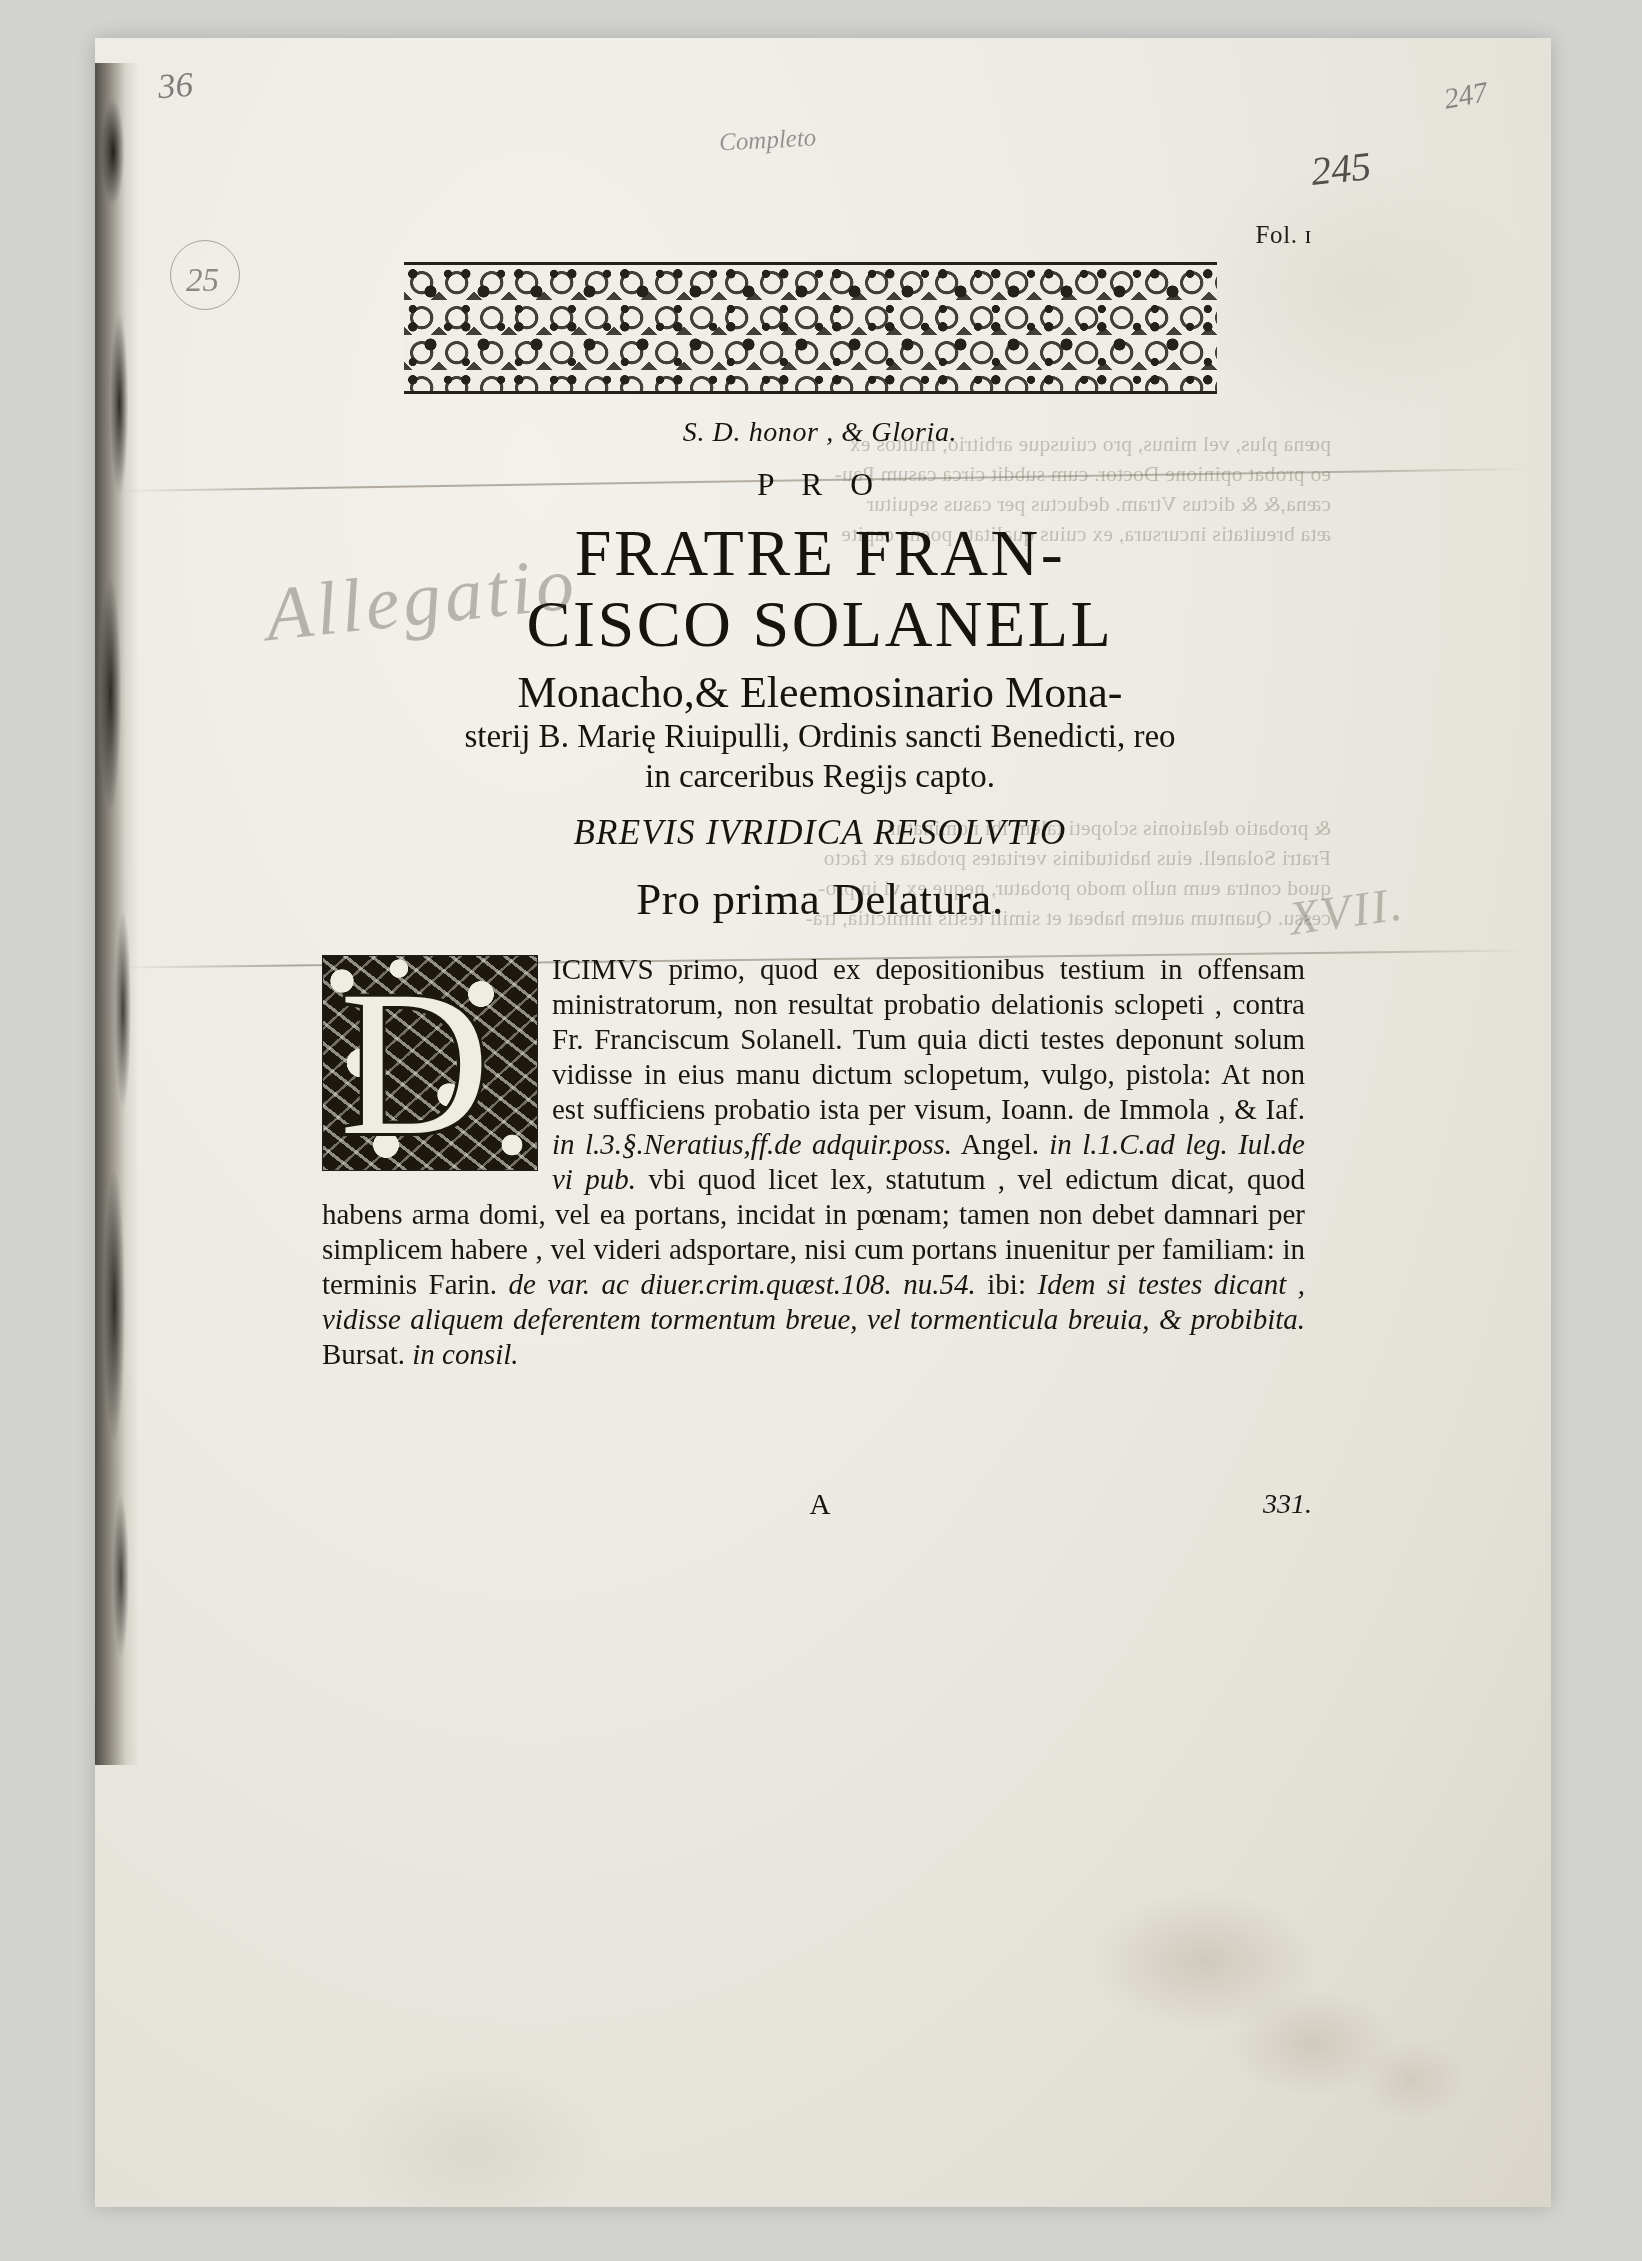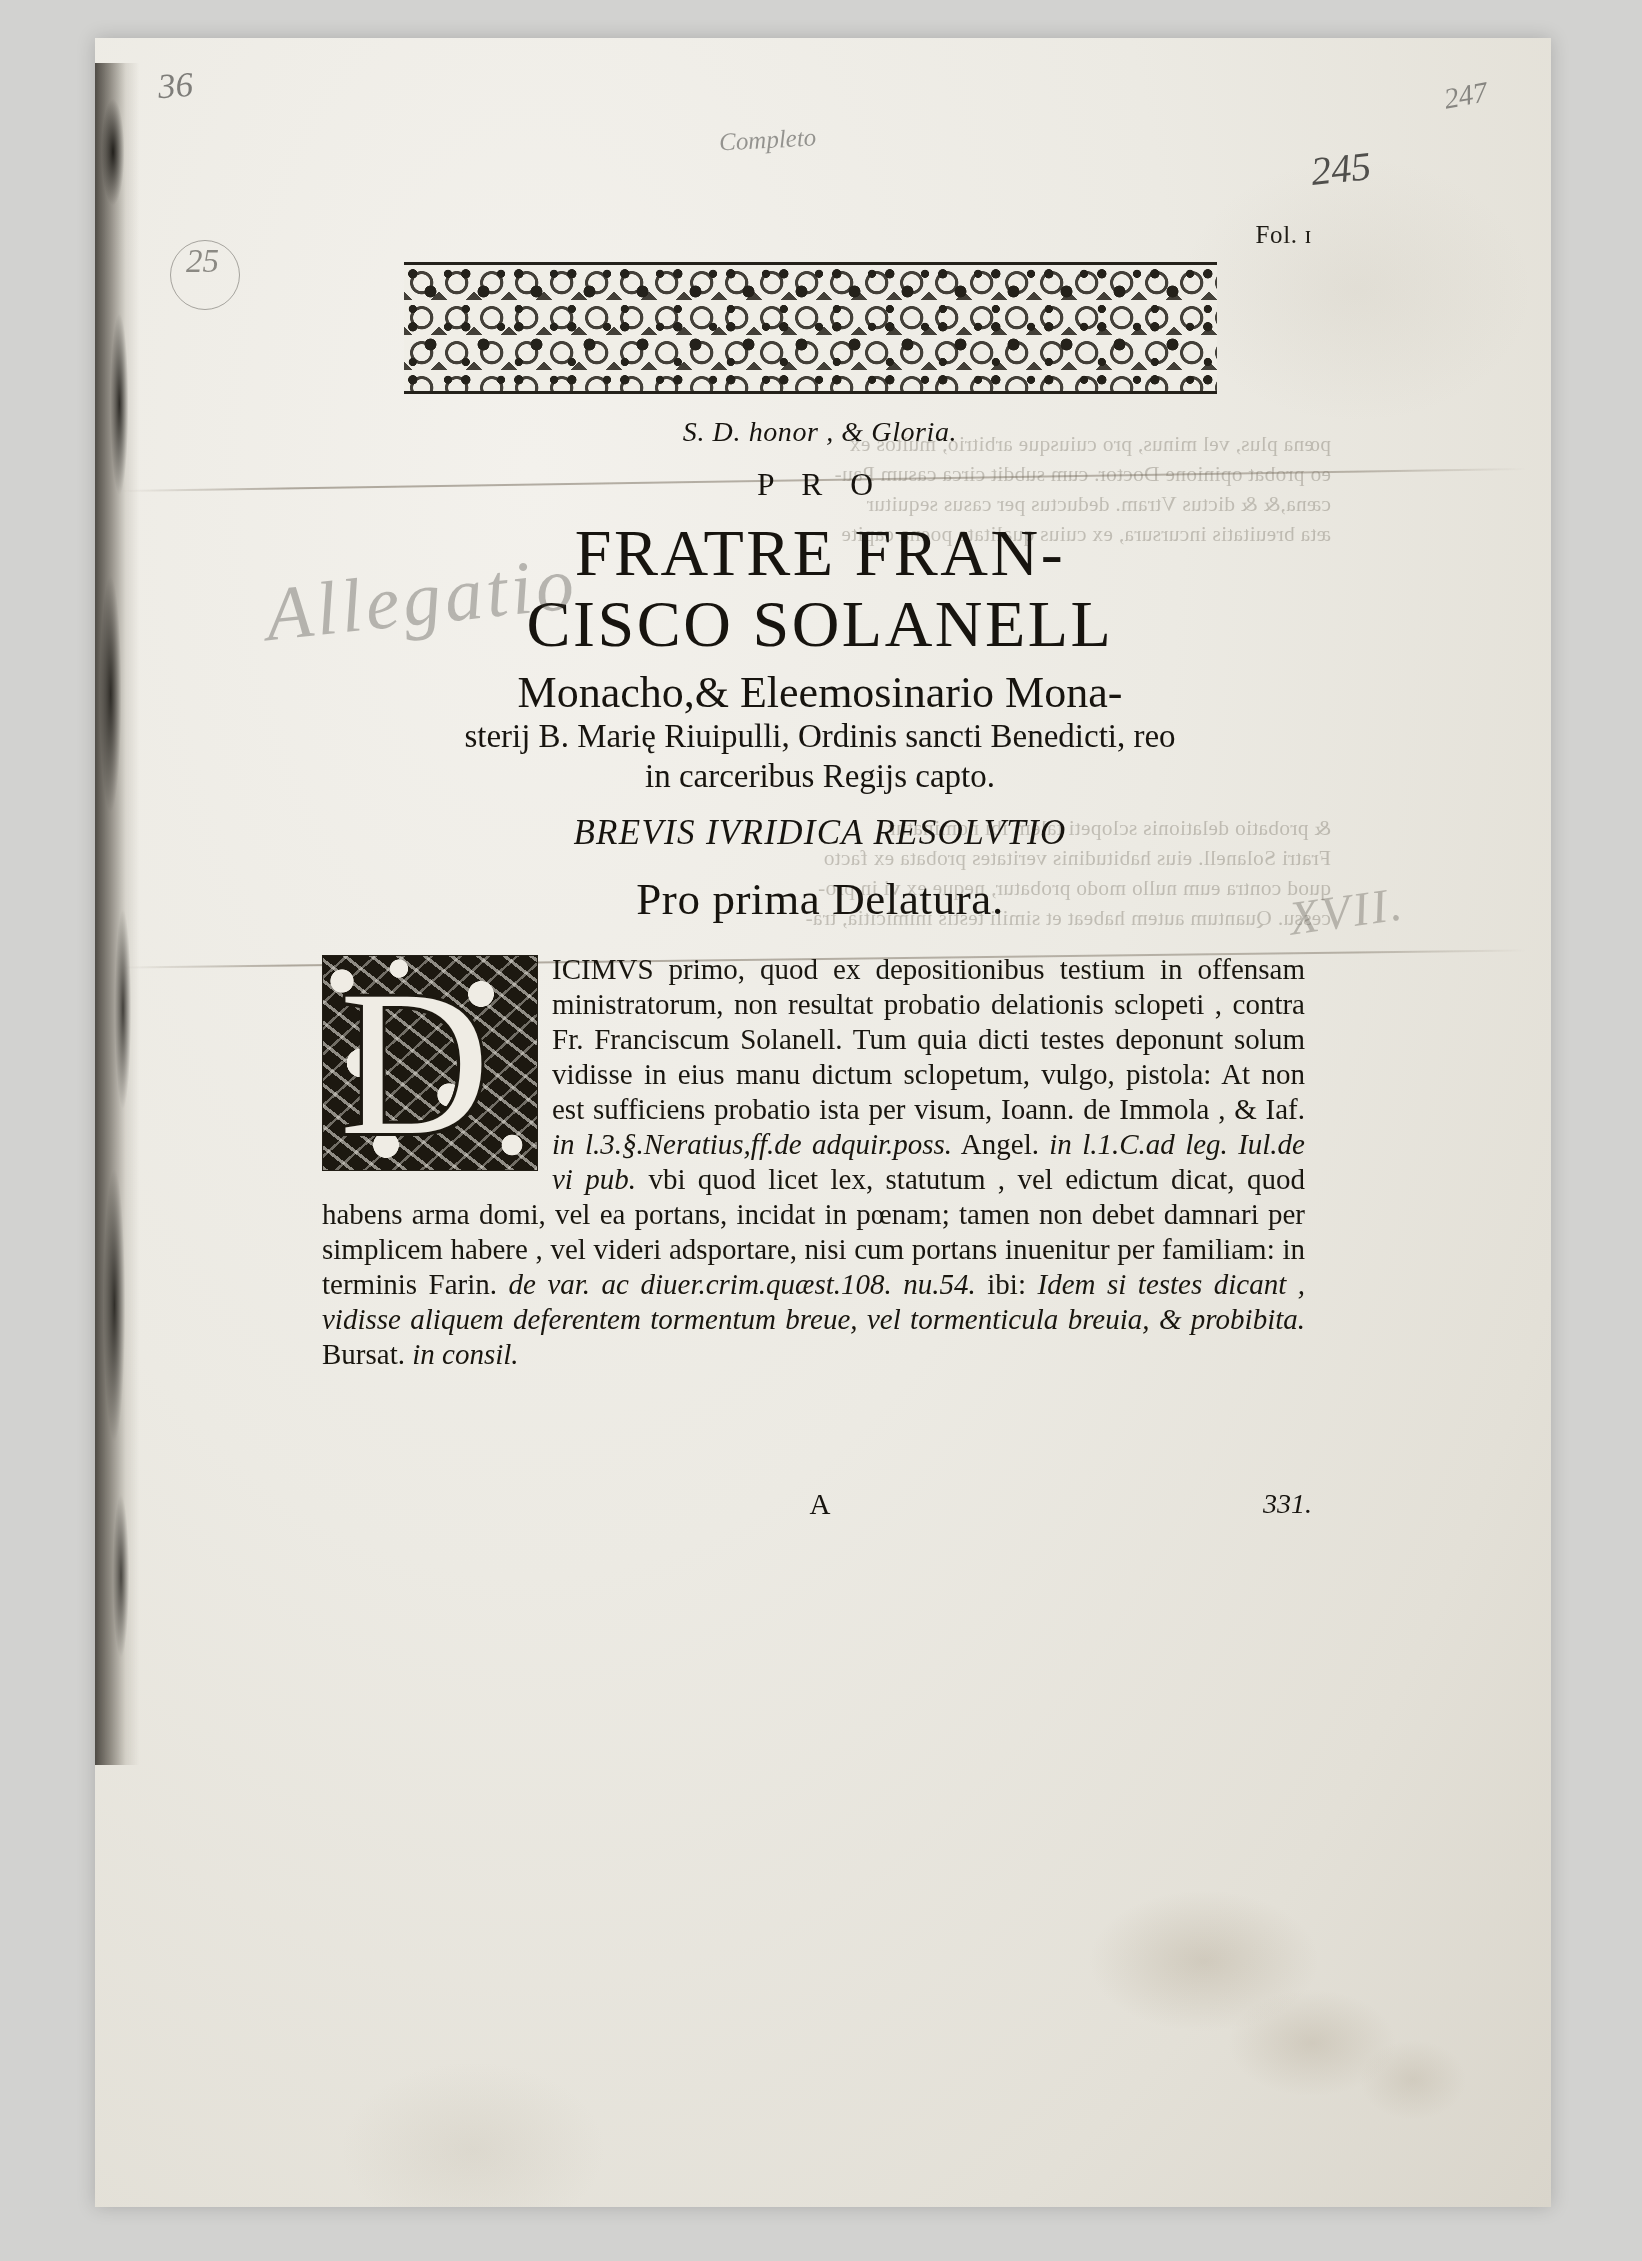--- a/index.html
+++ b/index.html
@@ -300,21 +300,21 @@
     opacity: 0.55;
   }
   #ms-circle {
     left: 170px; top: 240px;
     width: 68px; height: 68px;
     border: 1.9px solid rgba(70,68,62,0.55);
     border-radius: 50%;
   }
   #ms-circle span {
     position: absolute;
-    left: 15px; top: 2px;
+    left: 15px; top: 21px;
     font-size: 33px;
     font-style: italic;
     color: rgba(60,58,52,0.7);
   }
   #ms-top-scrawl {
     left: 719px; top: 126px;
     font-size: 25px;
     font-style: italic;
     transform: rotate(-3deg);
     opacity: 0.5;

